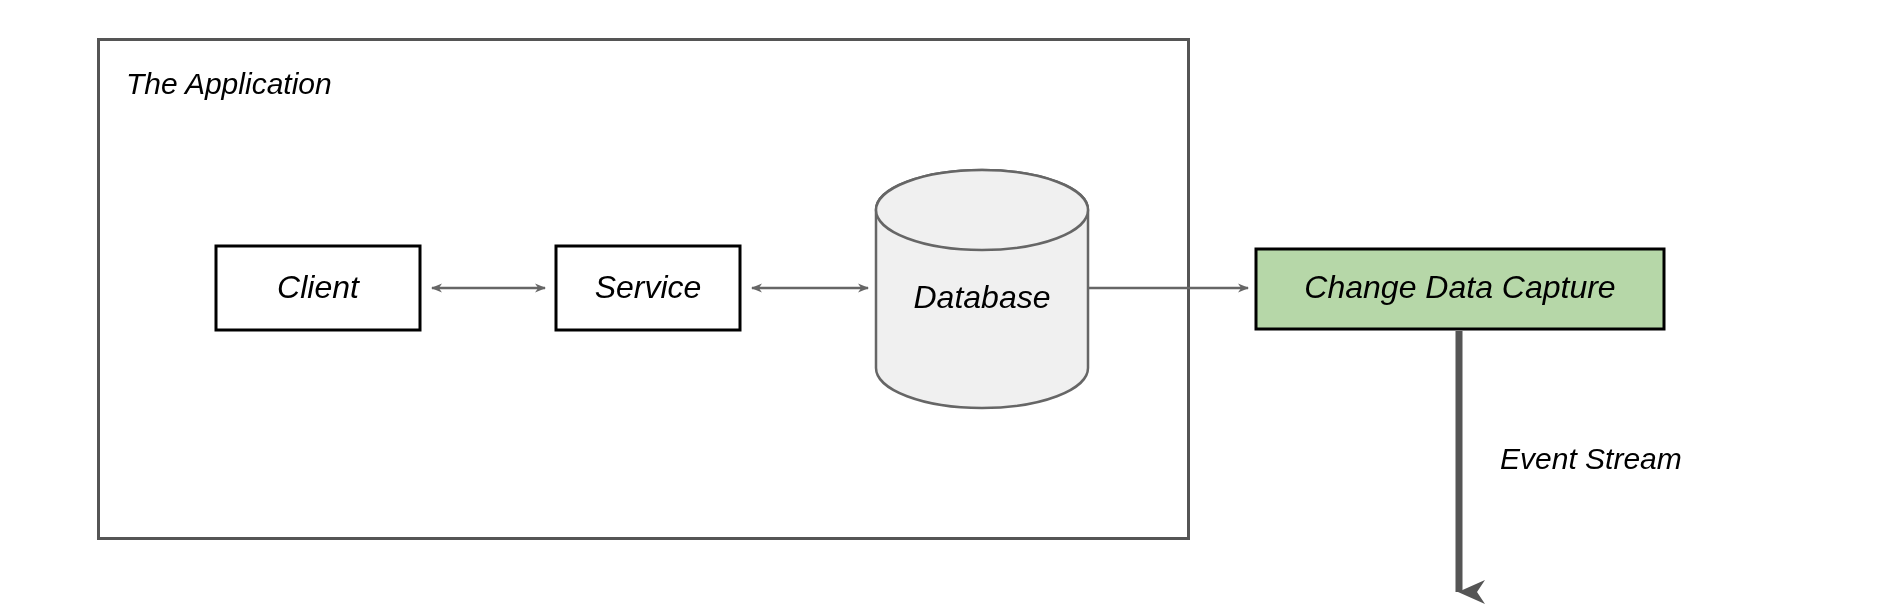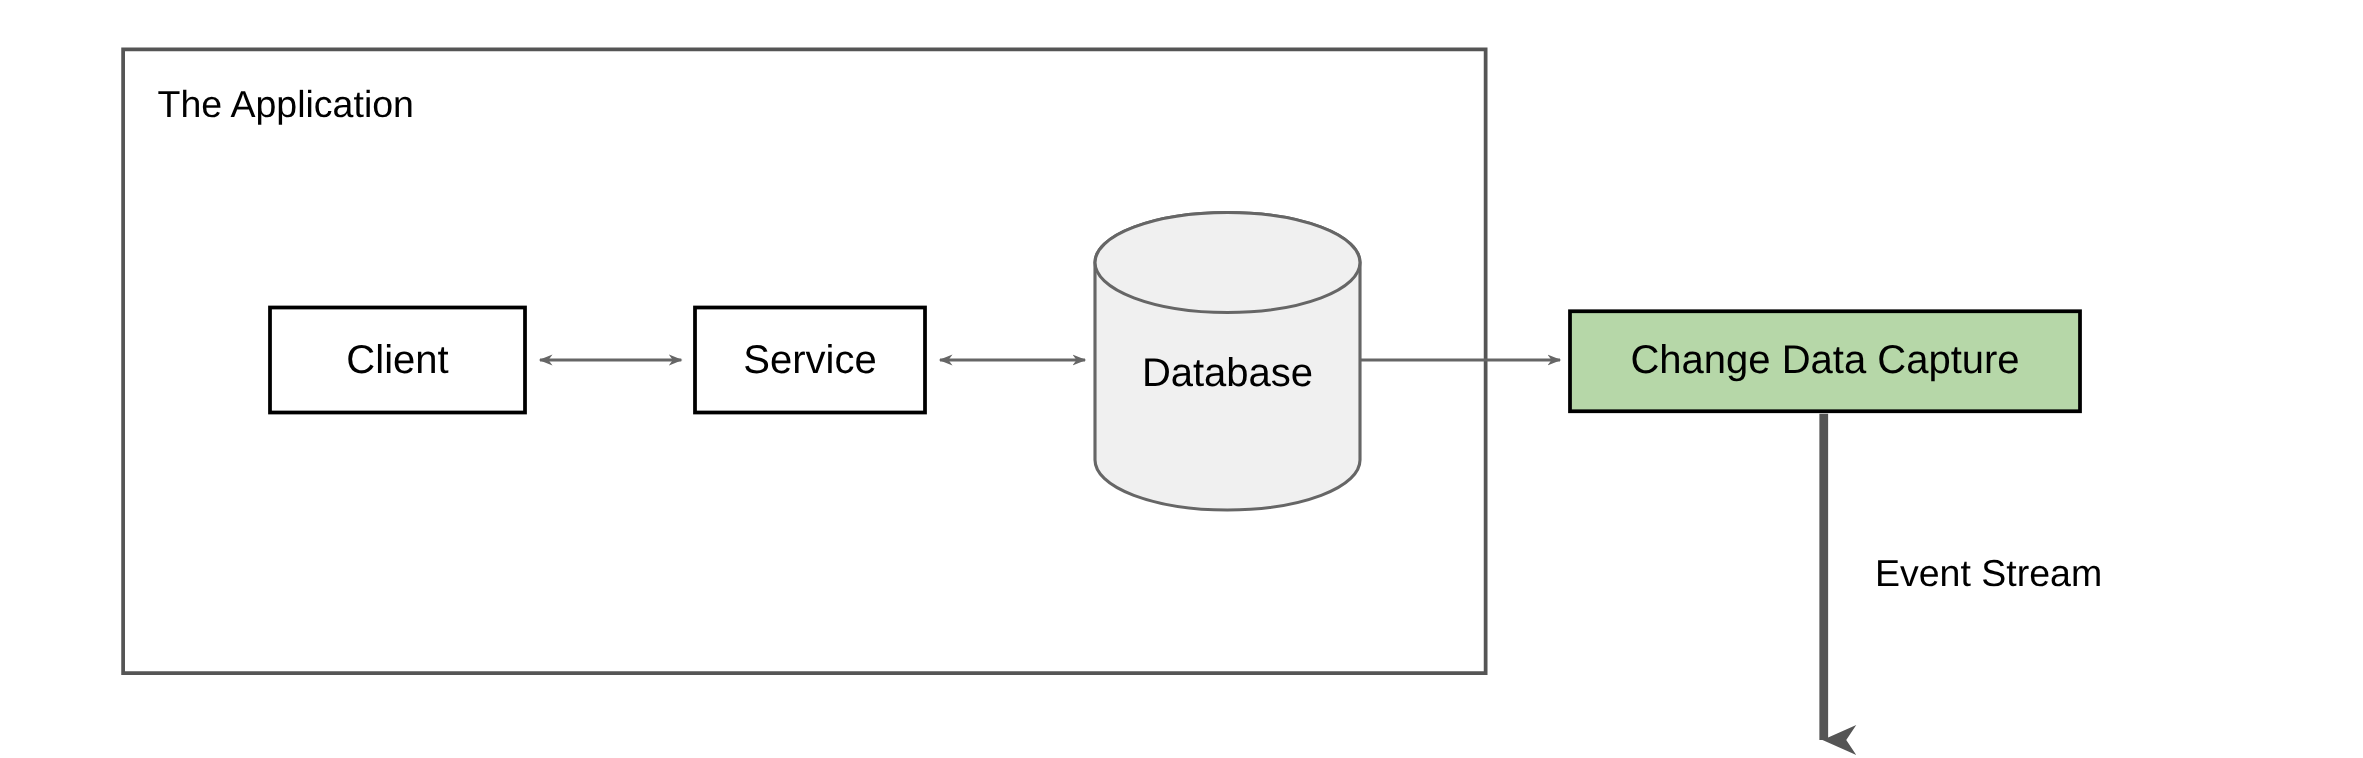--- a/index.html
+++ b/index.html
@@ -14,20 +14,21 @@
     font-family: "Liberation Sans", sans-serif;
     overflow: hidden;
     position: relative;
   }
   #canvas {
     position: absolute;
     left: 0;
     top: 0;
     width: 1890px;
     height: 606px;
+    font-style: italic;
   }
   .diagram-svg {
     position: absolute;
     left: 0;
     top: 0;
     width: 1890px;
     height: 606px;
   }
   .node-label {
     font-family: "Liberation Sans", sans-serif;

